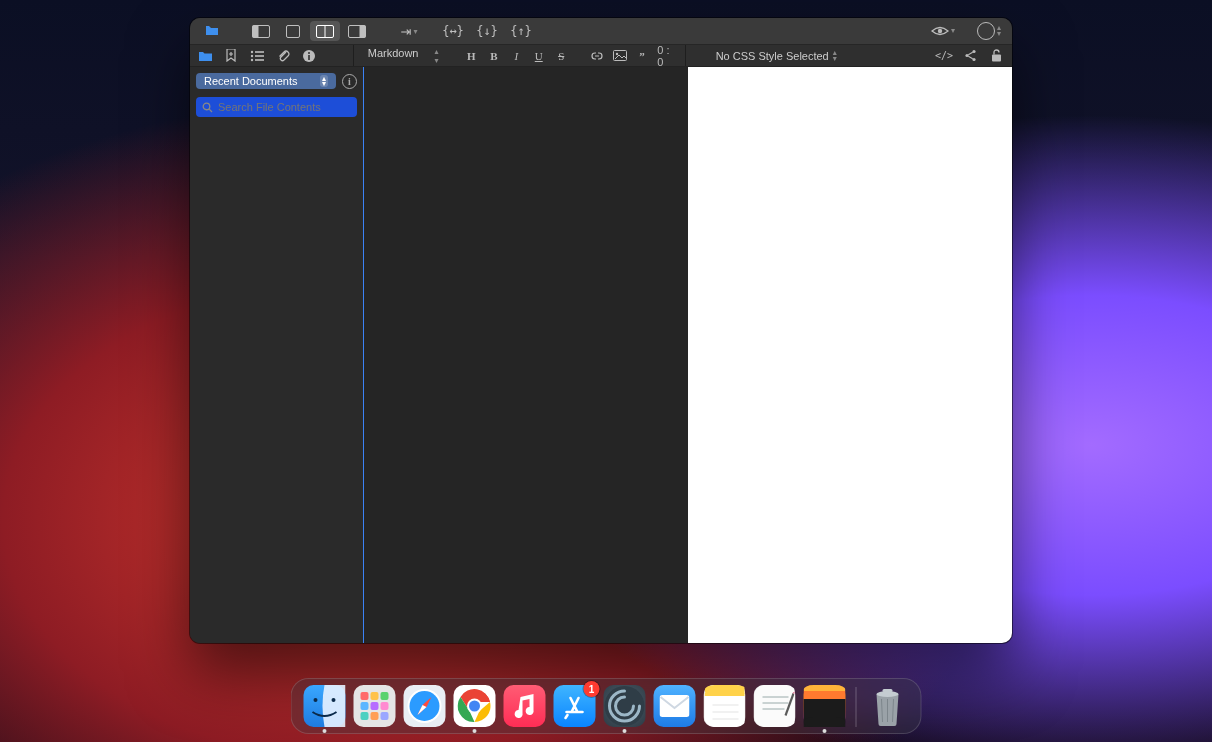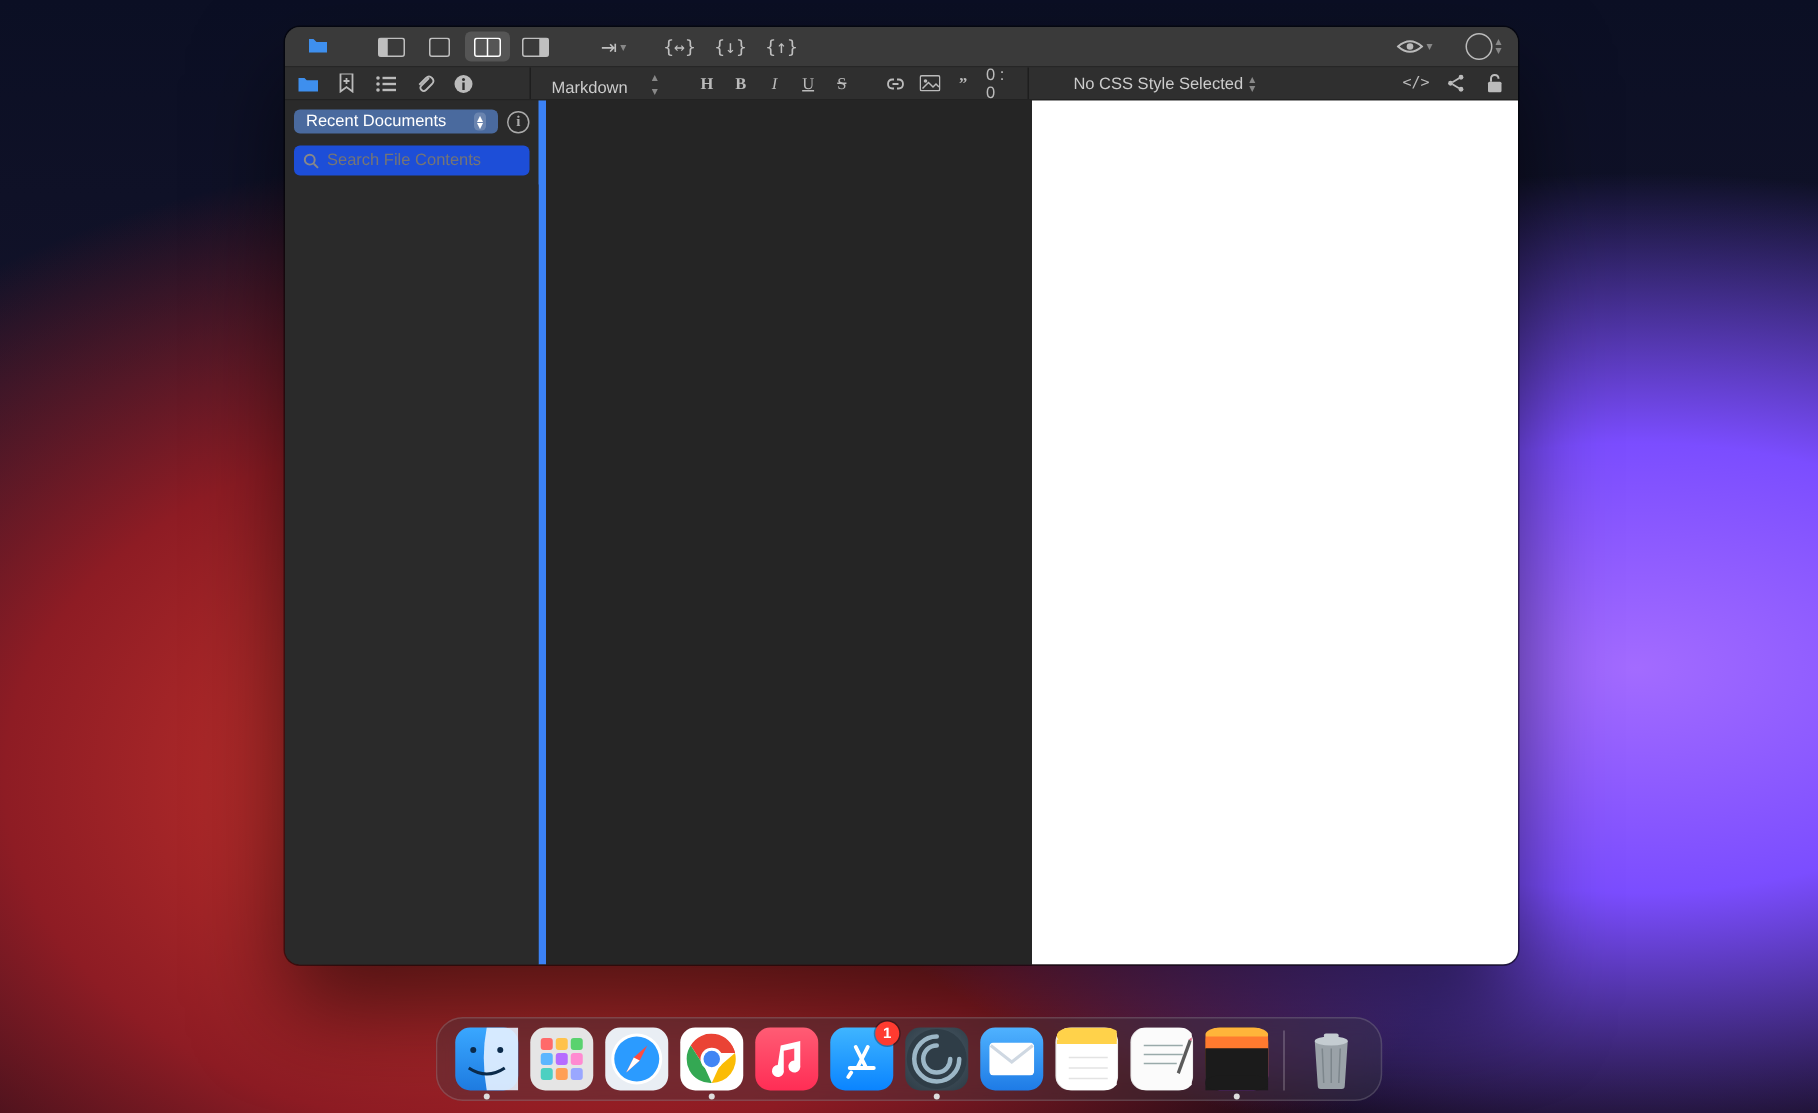--- a/index.html
+++ b/index.html
@@ -70,21 +70,21 @@
     width: 174px; display: flex; align-items: center; gap: 8px; padding: 0 6px;
     border-right: 1px solid #1e1e1e;
   }
   .stab { width: 18px; height: 18px; display: flex; align-items: center; justify-content: center; color: #bbb; cursor: pointer; }
   .stab.active { color: #3e8fee; }
   
   .editor-tb {
     flex: 1; display: flex; align-items: center; padding: 0 8px; gap: 8px; border-right: 1px solid #1e1e1e;
   }
   .syntax-dd {
-    display: flex; align-items: flex-end; gap: 16px; color: #ccc; font-size: 11px;
+    display: flex; align-items: flex-start; gap: 16px; color: #ccc; font-size: 11px;
     padding: 1px 6px; border-radius: 3px; cursor: pointer;
   }
   .syntax-dd .chev { font-size: 8px; color: #888; }
   .fmt-btn { width: 16px; height: 16px; display:flex; align-items:center; justify-content:center; color:#bbb; cursor:pointer; font-family: Georgia, serif; }
   .fmt-btn.bold { font-family: -apple-system; font-weight:700; }
   .fmt-btn.u { text-decoration: underline; }
   .fmt-btn.s { text-decoration: line-through; }
   .counter { margin-left: auto; font-size: 11px; color: #bbb; }
   
   .preview-tb {
@@ -92,21 +92,21 @@
   }
   .css-dd { font-size: 11px; color: #ccc; display:flex; align-items:center; gap:4px; cursor:pointer; }
   .pv-right { margin-left:auto; display:flex; gap:10px; align-items:center; }
 
   
   .body {
     flex: 1; display: flex; min-height: 0;
   }
   .sidebar {
     width: 174px; background: #2a2a2a; display:flex; flex-direction:column;
-    border-right: 5px solid #3b82f6;
+    border-right: 1px solid #3b82f6;
   }
   .sb-top { padding: 6px 6px 4px; display:flex; align-items:center; gap:6px; }
   .recent-pill {
     flex:1; background: #4a6a9e; color:#fff; font-size:11px;
     padding: 2px 8px; border-radius: 4px;
     display:flex; align-items:center; justify-content:space-between;
     cursor:pointer;
   }
   .recent-pill .chev2 { font-size:8px; background: rgba(255,255,255,0.18); border-radius:3px; padding:1px 2px; line-height:1; }
   .info-circ {

